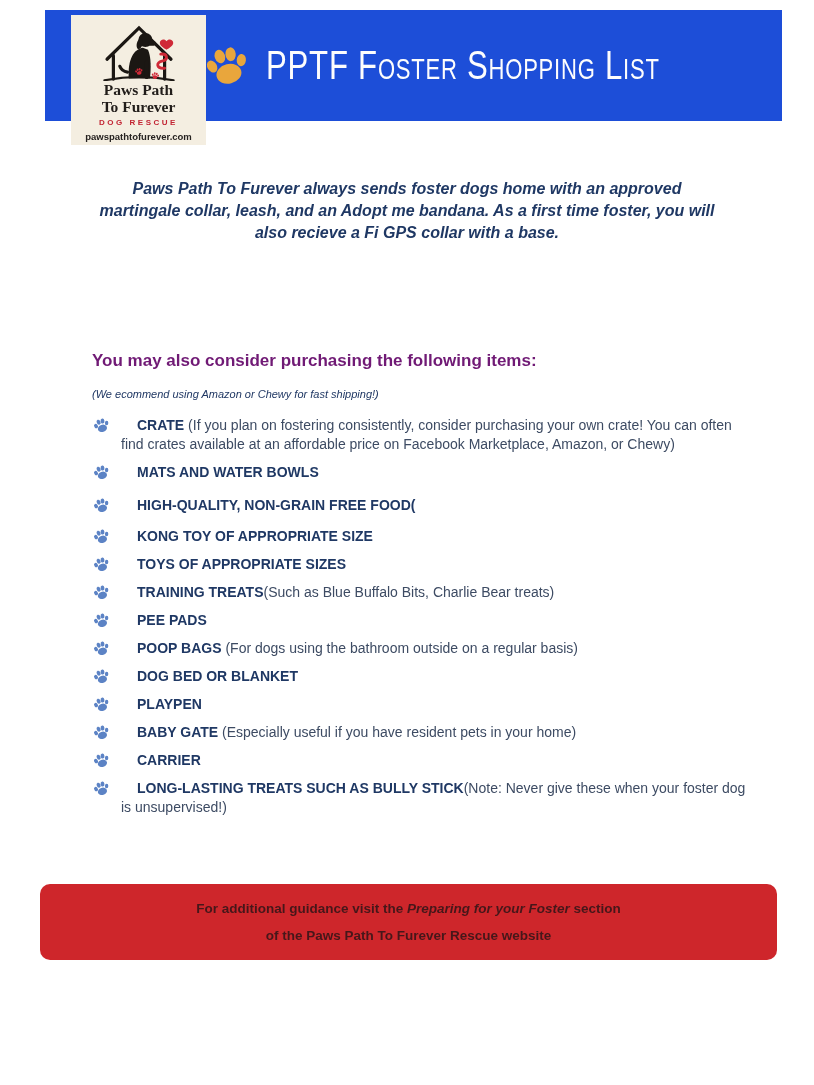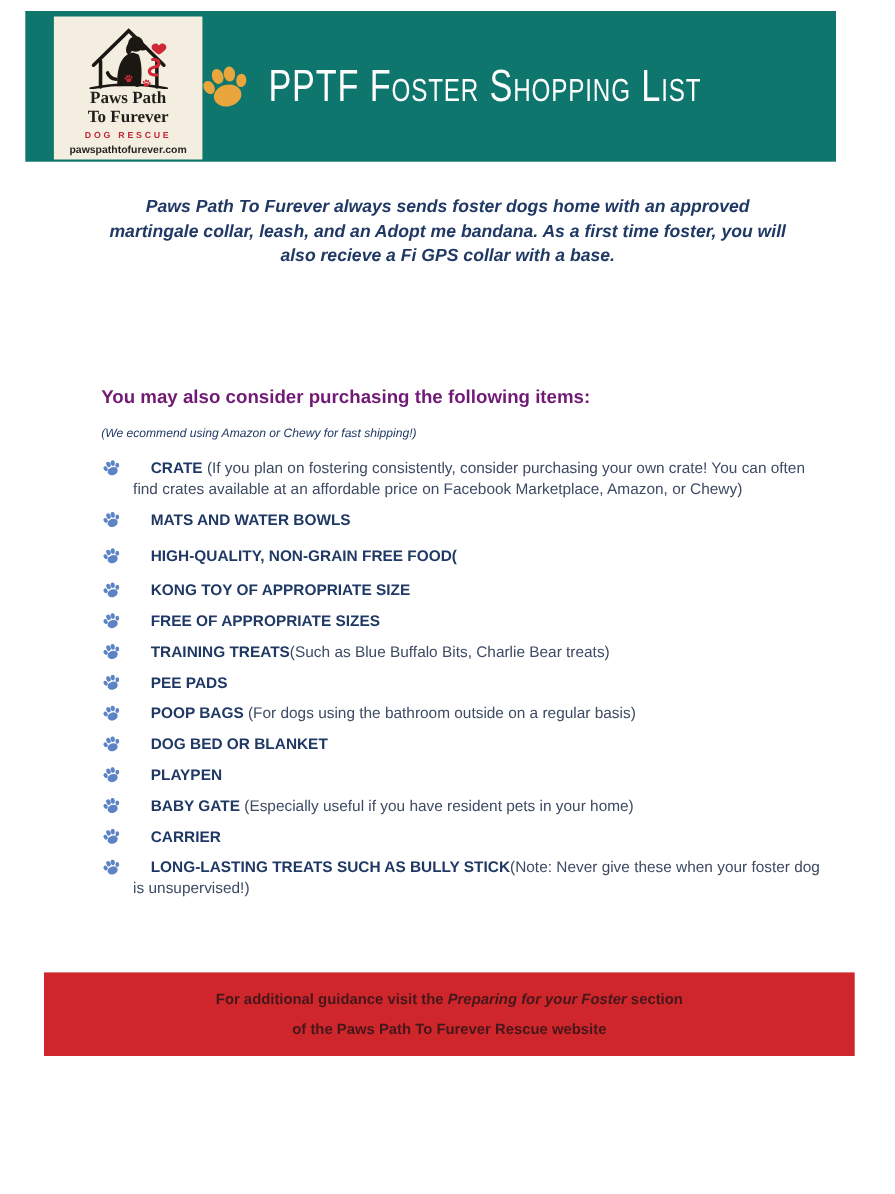--- a/index.html
+++ b/index.html
@@ -6,23 +6,23 @@
   html, body { background: #ffffff; }
   body {
     width: 814px; height: 1085px;
     position: relative;
     font-family: "Liberation Sans", sans-serif;
     overflow: hidden;
   }
 
   
   .header {
-    position: absolute; left: 23px; top: 10px;
-    width: 737px; height: 137px;
-    background: #0f766e;
+    position: absolute; left: 45px; top: 10px;
+    width: 737px; height: 111px;
+    background: #1d4ed8;
     display: flex; align-items: center;
   }
   .logo-card {
     position: absolute; left: 26px; top: 5px;
     width: 135px; height: 130px;
     background: #f4eee1;
     display: flex; flex-direction: column; align-items: center;
     padding-top: 2px;
   }
   .logo-art { width: 118px; height: 64px; }
@@ -86,21 +86,21 @@
   .item-text b { color: #1f3864; margin-left: 16px; }
   .item-list li:nth-child(2) { margin-bottom: 14px; }
   .item-list li:nth-child(3) { margin-bottom: 12px; }
 
   
   .footer {
     position: absolute; left: 40px; top: 884px;
     width: 737px; height: 76px;
     background: #ce262b;
     display: flex; flex-direction: column; align-items: center; justify-content: center;
-    color: #46171a; font-weight: bold; font-size: 13.5px;
+    color: #46171a; font-weight: bold; font-size: 13.5px; border-radius: 10px;
   }
   .footer .line { line-height: 16px; }
   .footer .line + .line { margin-top: 11px; }
   .footer i { font-style: italic; }
 </style>
 </head>
 <body>
 
 <svg width="0" height="0" style="position:absolute" aria-hidden="true">
   <defs>
@@ -182,21 +182,21 @@
     <li>
       <svg class="paw-bullet" viewBox="0 0 24 24" fill="currentColor">
           <use href="#paw"></use>
         </svg>
       <span class="item-text"><b>KONG TOY OF APPROPRIATE SIZE</b><span></span></span>
     </li>
     <li>
       <svg class="paw-bullet" viewBox="0 0 24 24" fill="currentColor">
           <use href="#paw"></use>
         </svg>
-      <span class="item-text"><b>FREE OF APPROPRIATE SIZES</b><span></span></span>
+      <span class="item-text"><b>TOYS OF APPROPRIATE SIZES</b><span></span></span>
     </li>
     <li>
       <svg class="paw-bullet" viewBox="0 0 24 24" fill="currentColor">
           <use href="#paw"></use>
         </svg>
       <span class="item-text"><b>TRAINING TREATS</b><span>(Such as Blue Buffalo Bits, Charlie Bear treats)</span></span>
     </li>
     <li>
       <svg class="paw-bullet" viewBox="0 0 24 24" fill="currentColor">
           <use href="#paw"></use>

